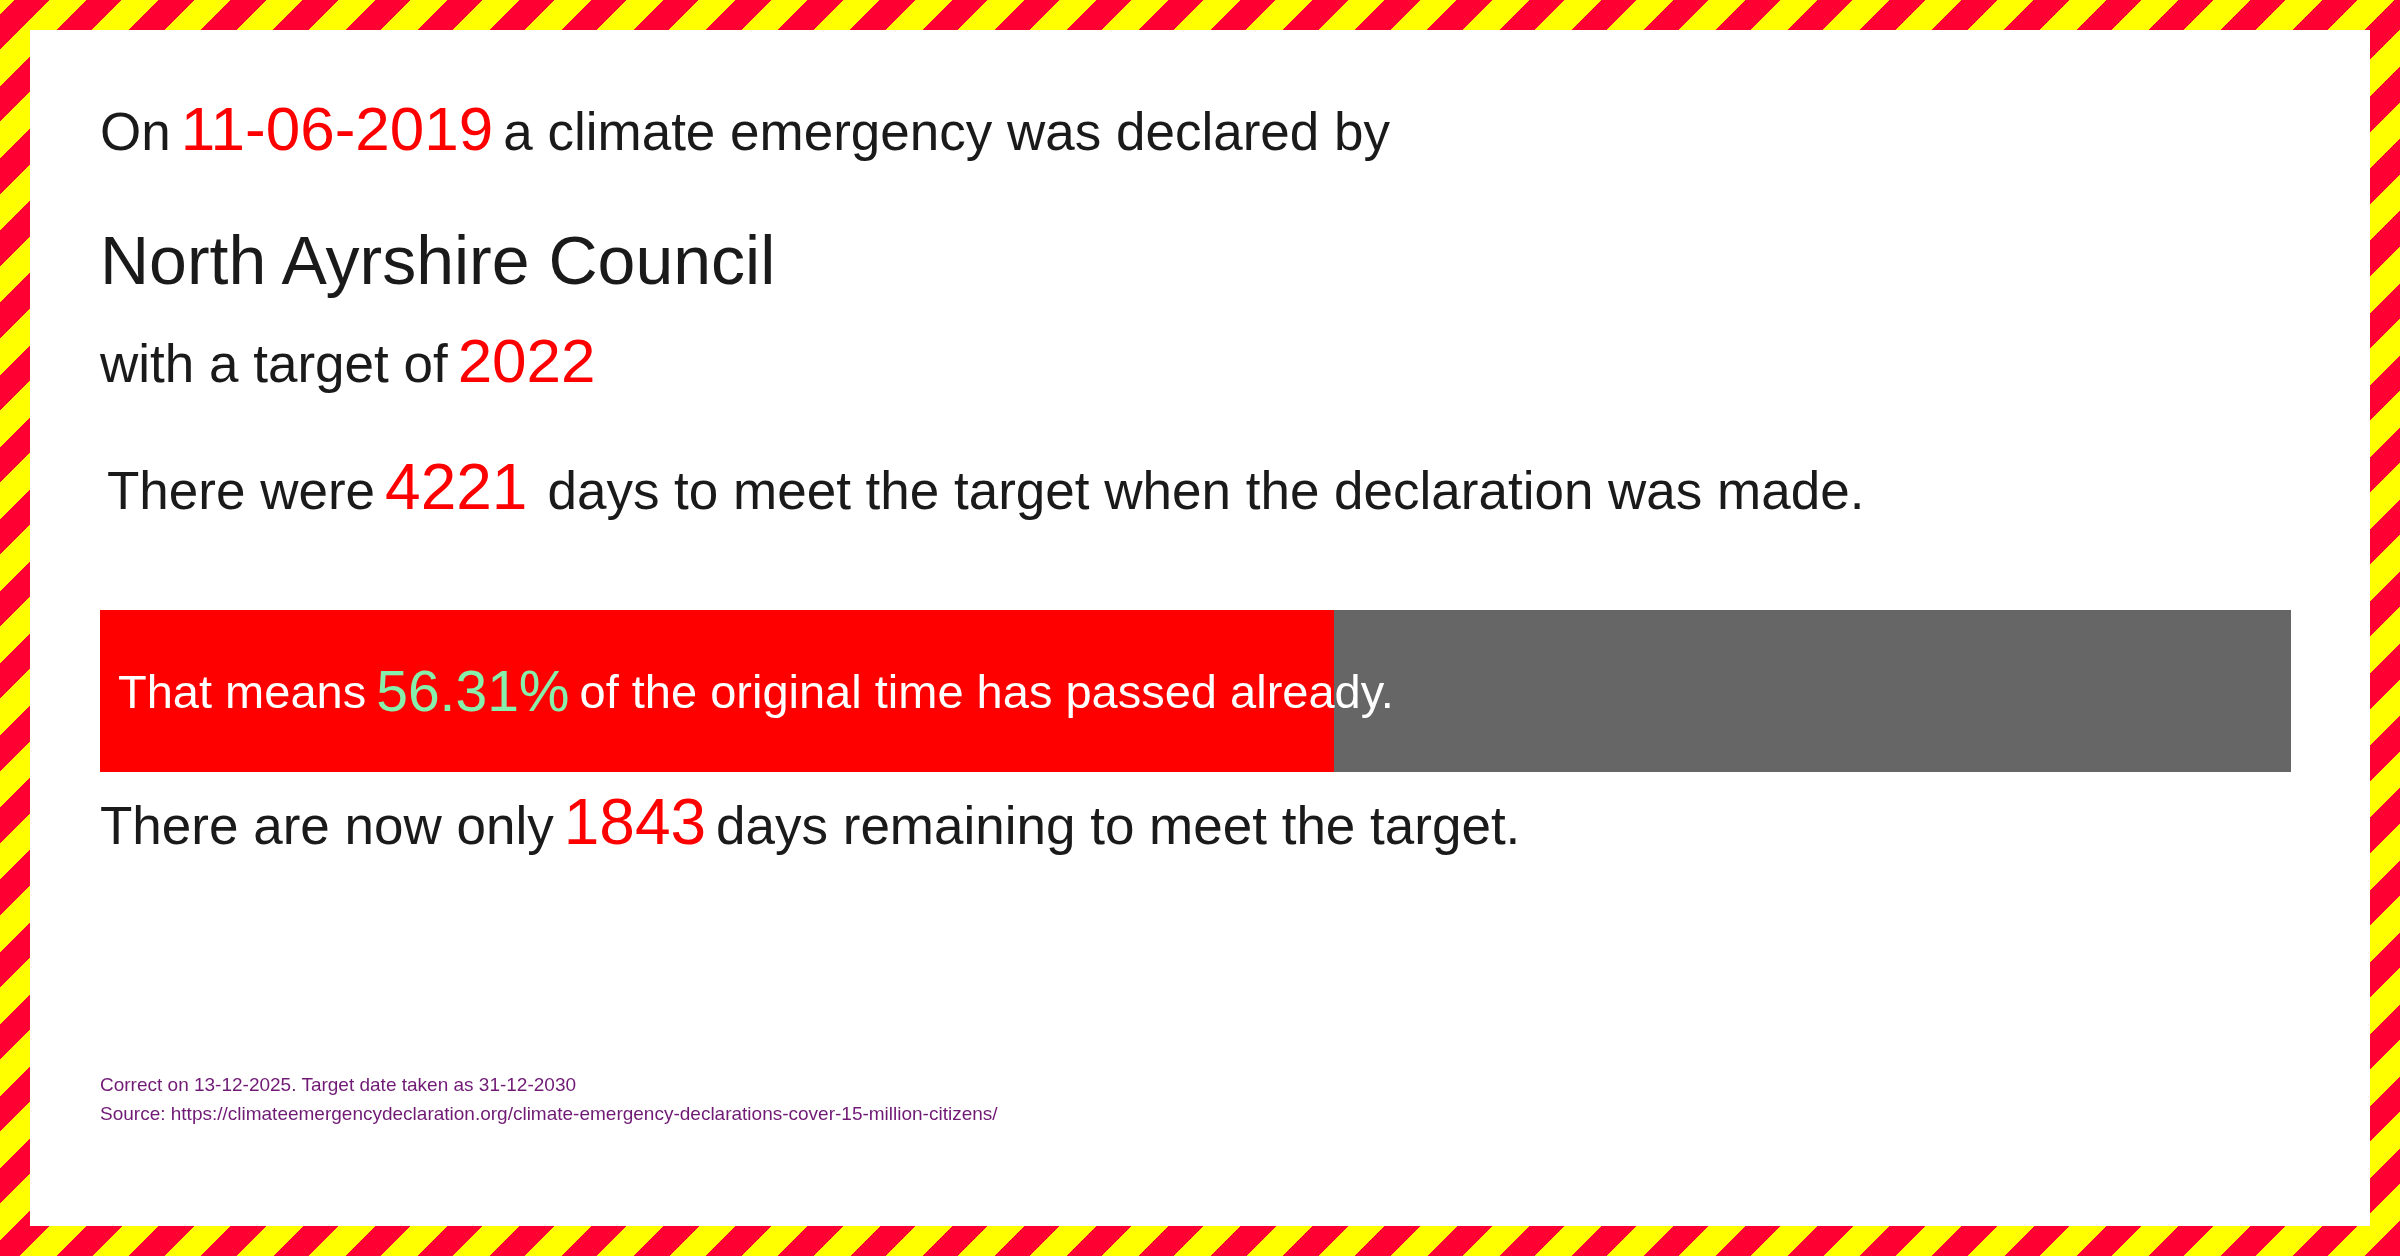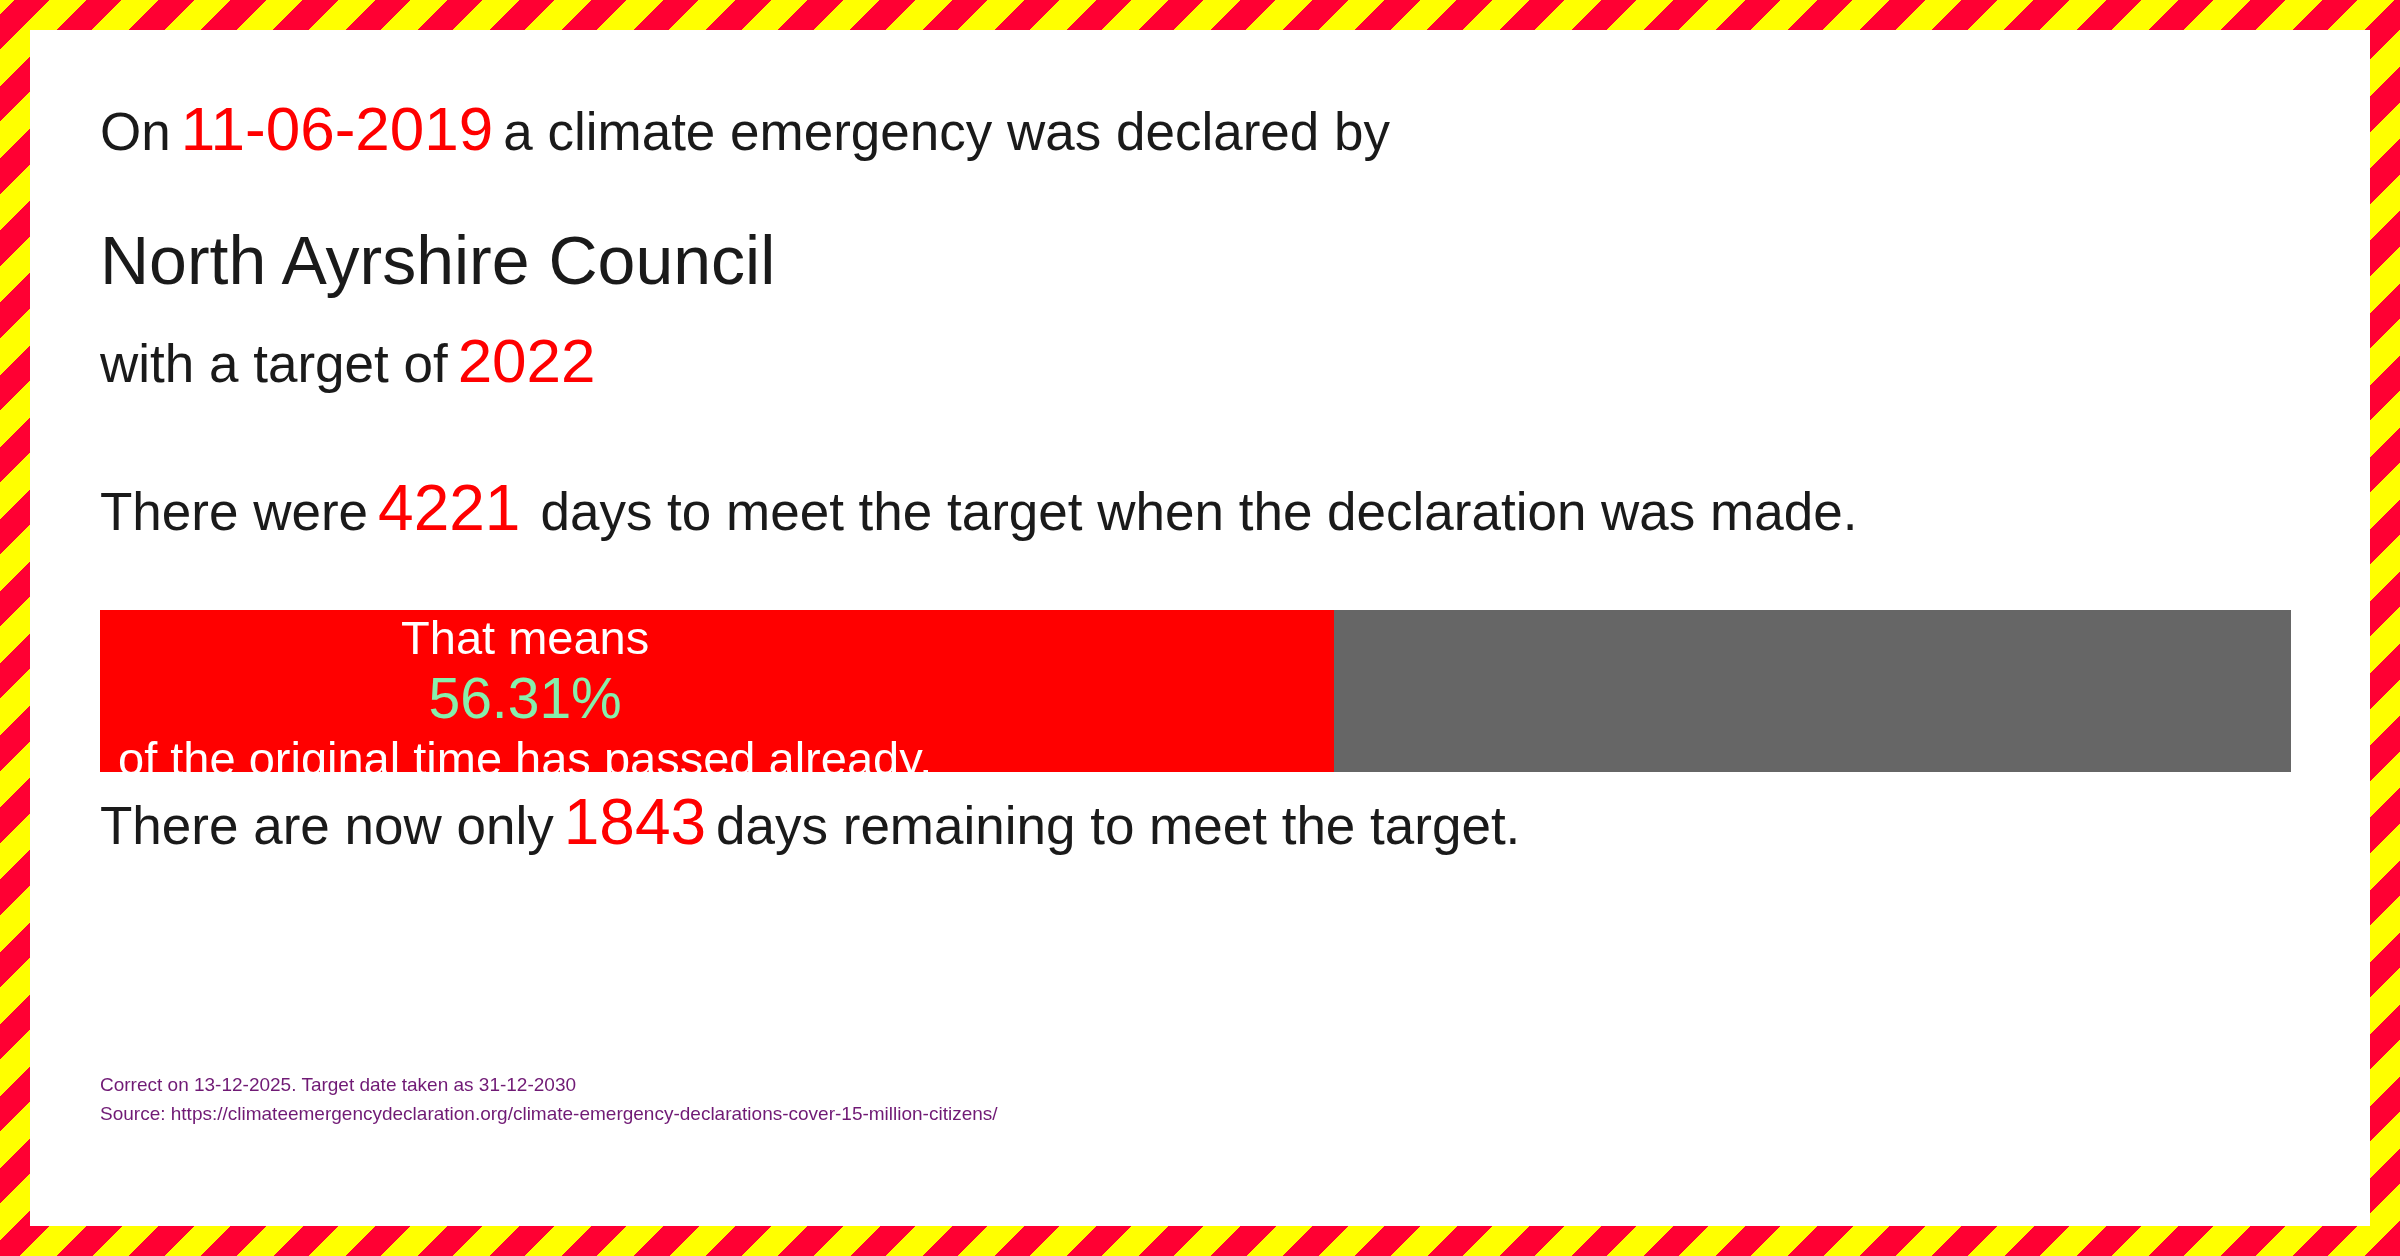--- a/index.html
+++ b/index.html
@@ -74,22 +74,23 @@
     font-size: 68px;
   }
 
   #line-target {
     top: 300px;
     font-size: 53px;
   }
   #line-target .hl { font-size: 62px; }
 
   #line-days-to-target {
-    top: 446px;
+    top: 425px;
     font-size: 53px;
+    margin-left: 7px;
   }
   #line-days-to-target .hl { font-size: 64px; }
 
   #line-days-passed {
     top: 525px;
     font-size: 53px;
   }
   #line-days-passed .hl { font-size: 64px; }
 
   #line-days-remaining {
@@ -122,21 +123,20 @@
     left: 18px;
     top: 0;
     height: 100%;
     display: flex;
     align-items: center;
     white-space: nowrap;
     color: #ffffff;
     font-size: 47px;
     font-stretch: condensed;
     font-family: "Liberation Sans", sans-serif;
-    flex-direction: column;
   }
   #progress-label .hl-white { font-size: 57px; color: #86efac; }
 
   
   #footer {
     position: absolute;
     left: 0px;
     top: 1040px;
     color: #701a75;
     font-size: 19px;

